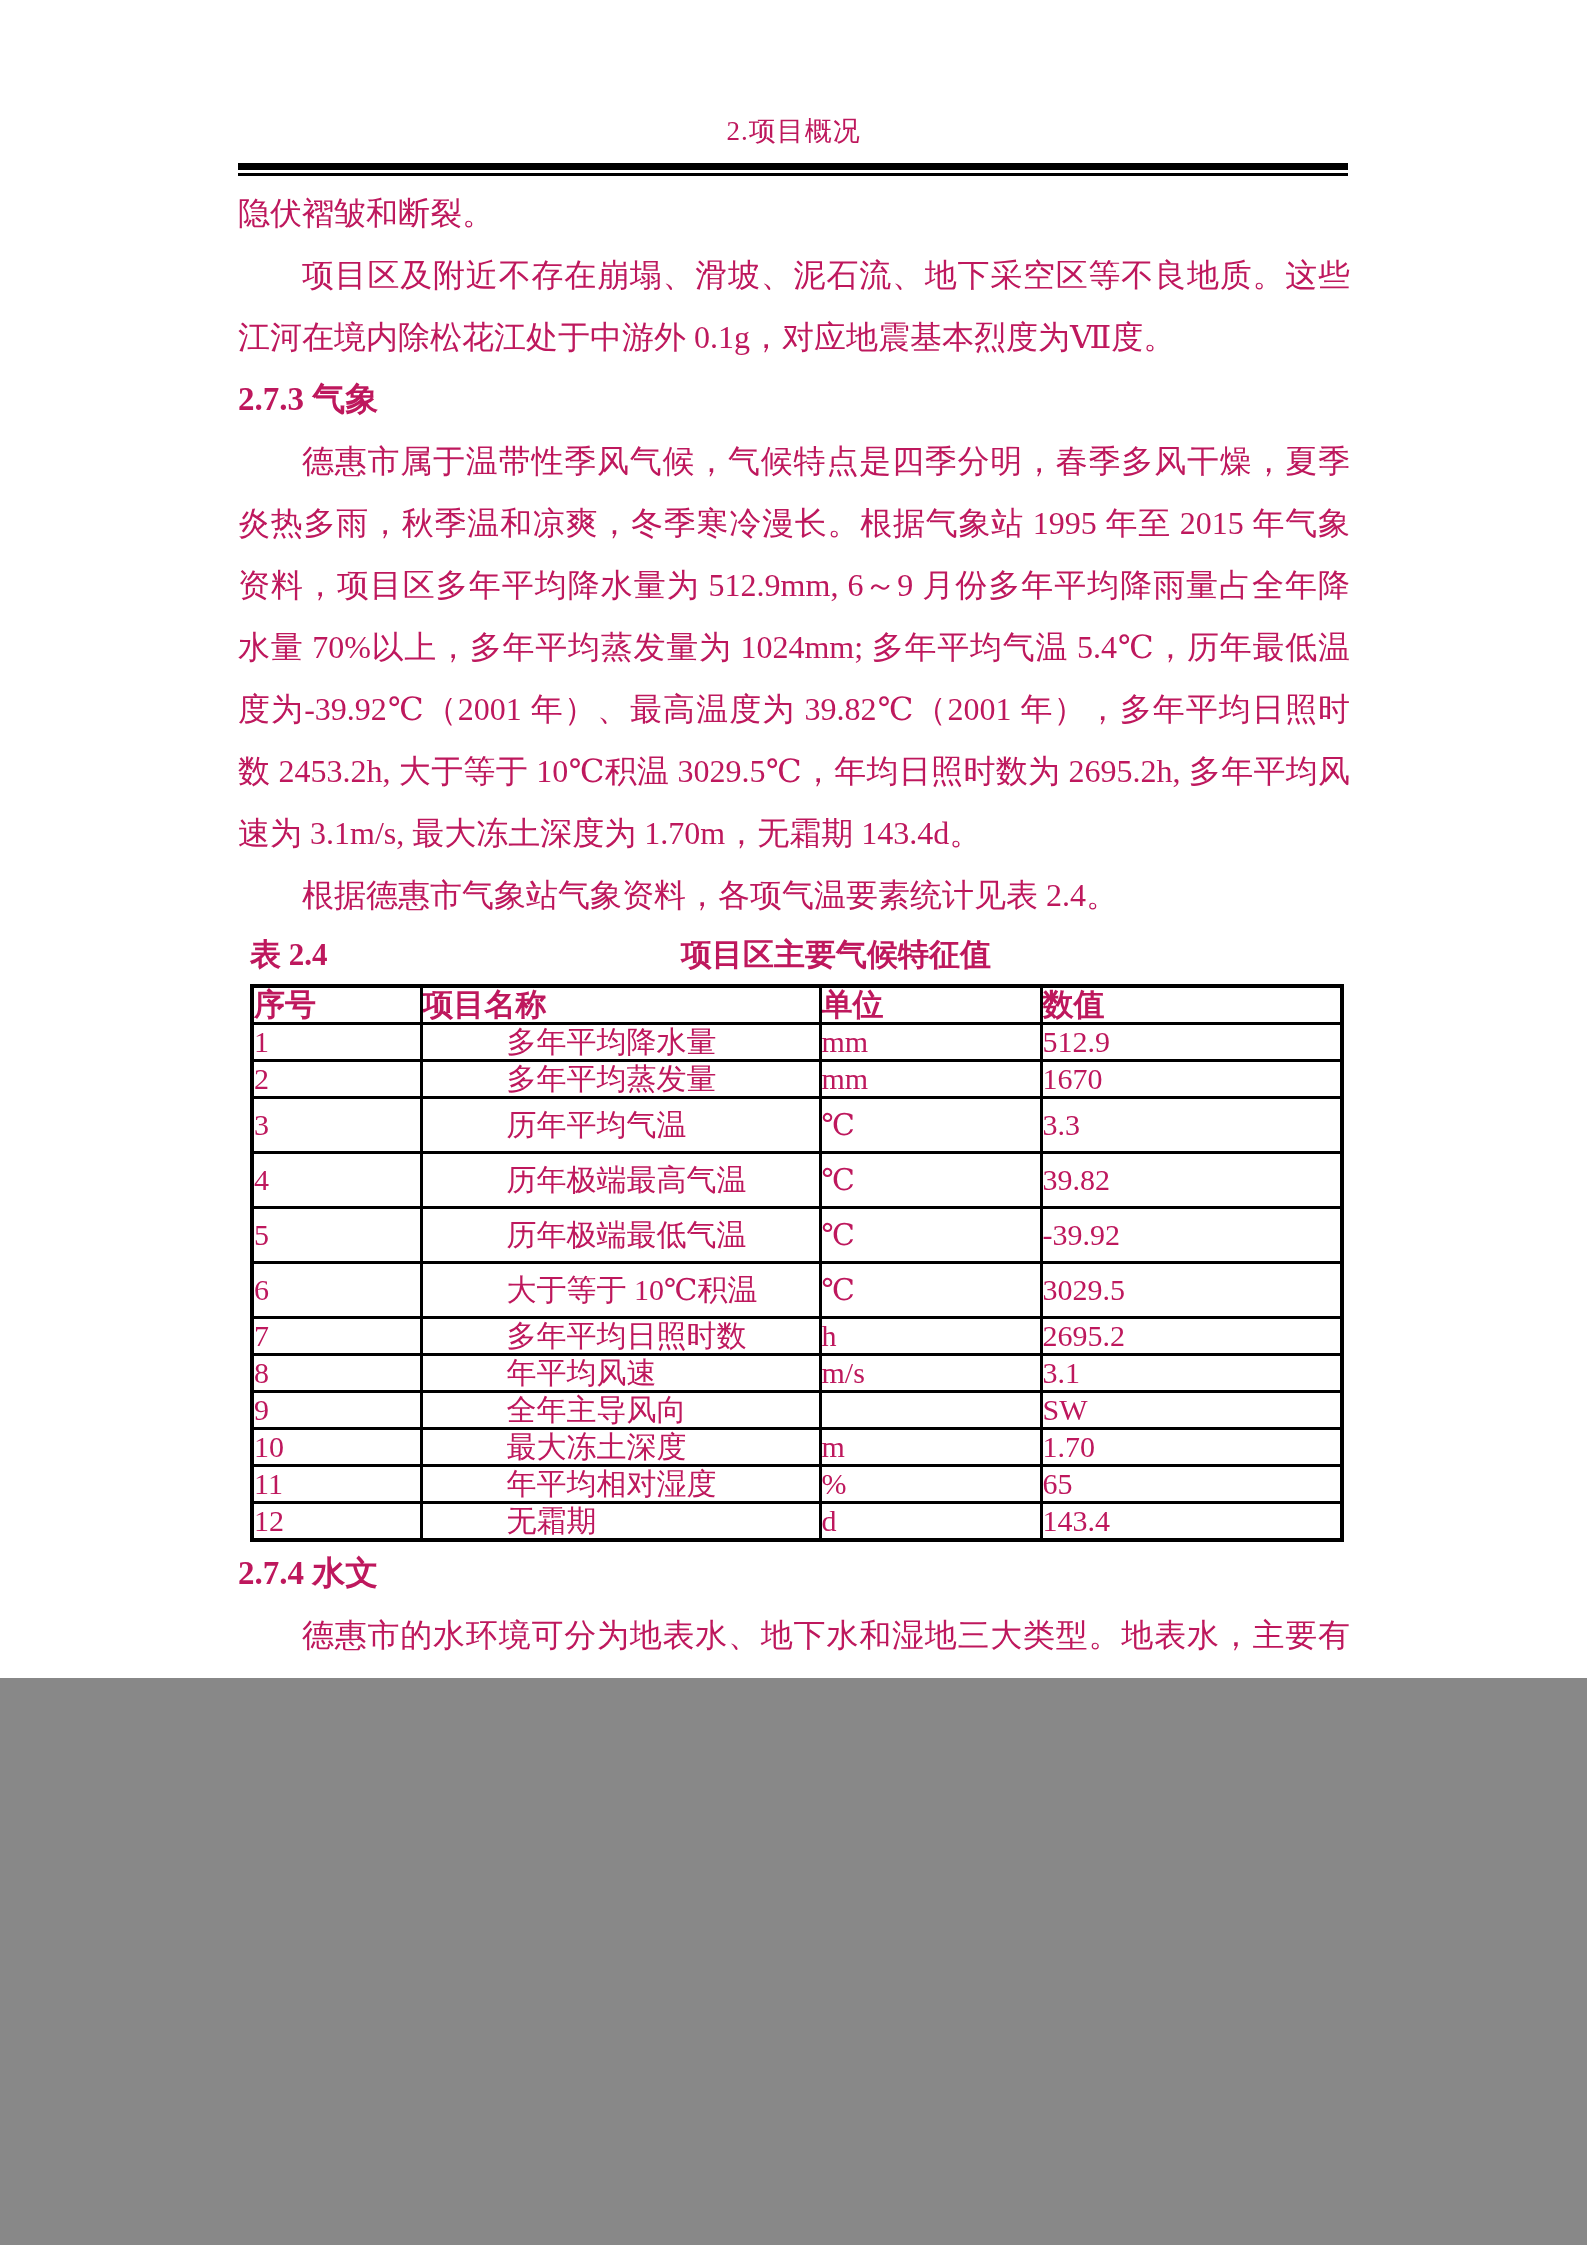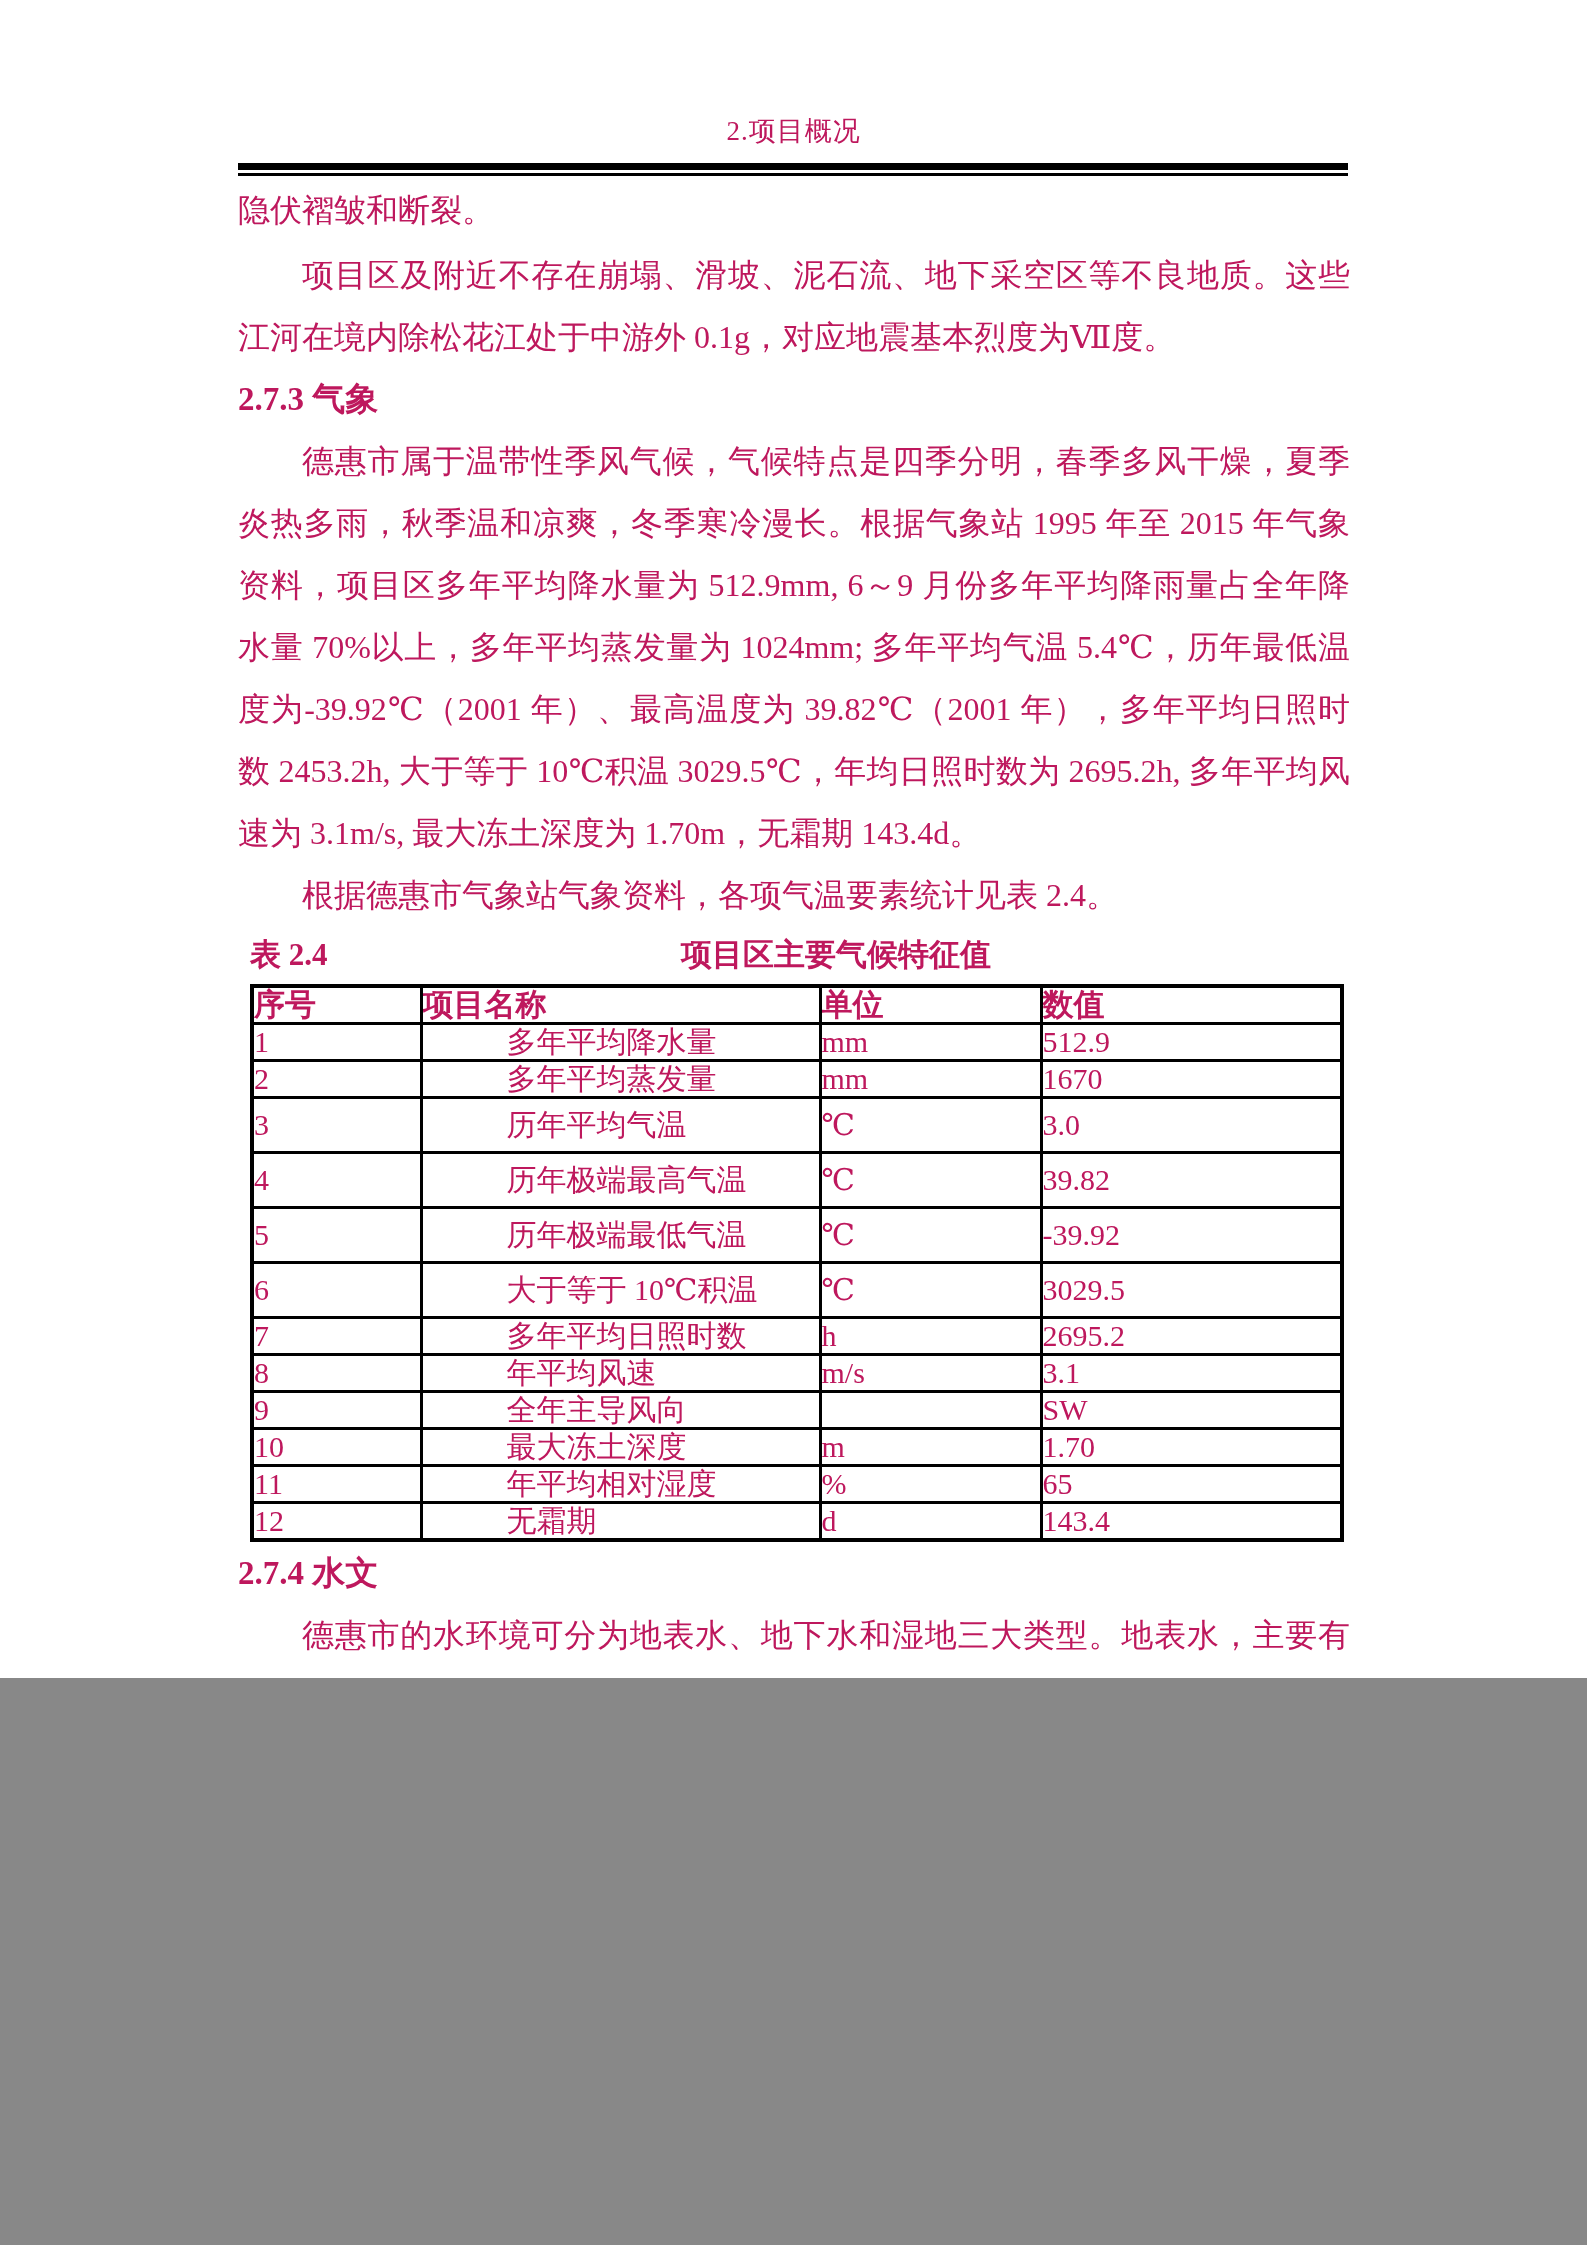--- a/index.html
+++ b/index.html
@@ -27,21 +27,21 @@
   
   .content{
     position:absolute;left:238px;top:182px;width:1112px;
     font-size:32px;line-height:62px;
   }
   .content p{
     margin:0;
     text-align:justify;
     text-indent:2em;
   }
-  .content p.no-indent{text-indent:0;font-family:Liberation Mono, monospace;}
+  .content p.no-indent{text-indent:0;}
   .sec-heading{
     margin:0;
     font-size:33px;line-height:62px;
     font-weight:bold;
     text-indent:0;
   }
   
   .tbl-caption{
     position:relative;
     margin-left:8px;width:1090px;
@@ -125,21 +125,21 @@
         <tr class="row-s">
           <td>2</td>
           <td class="name-cell">多年平均蒸发量</td>
           <td>mm</td>
           <td>1670</td>
         </tr>
         <tr class="row-t">
           <td>3</td>
           <td class="name-cell">历年平均气温</td>
           <td>℃</td>
-          <td>3.0</td>
+          <td>3.3</td>
         </tr>
         <tr class="row-t">
           <td>4</td>
           <td class="name-cell">历年极端最高气温</td>
           <td>℃</td>
           <td>39.82</td>
         </tr>
         <tr class="row-t">
           <td>5</td>
           <td class="name-cell">历年极端最低气温</td>

